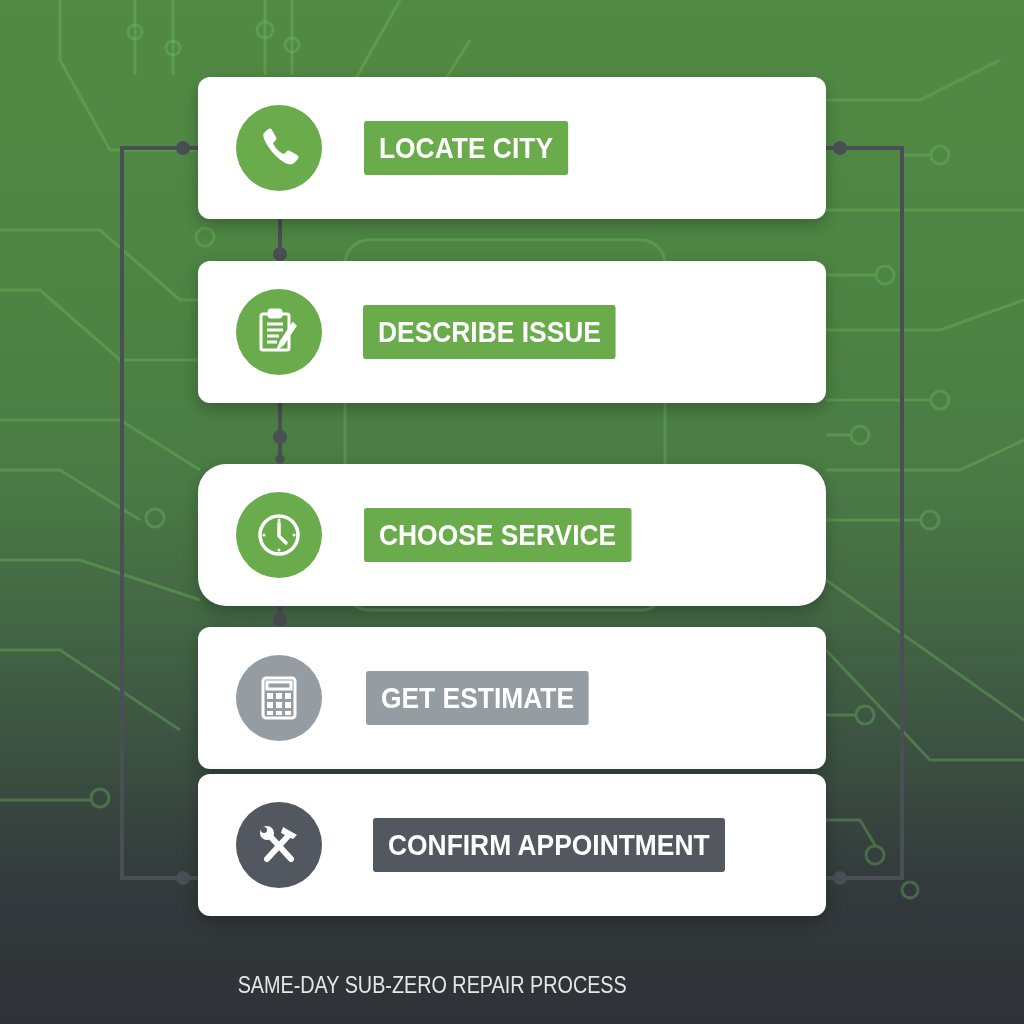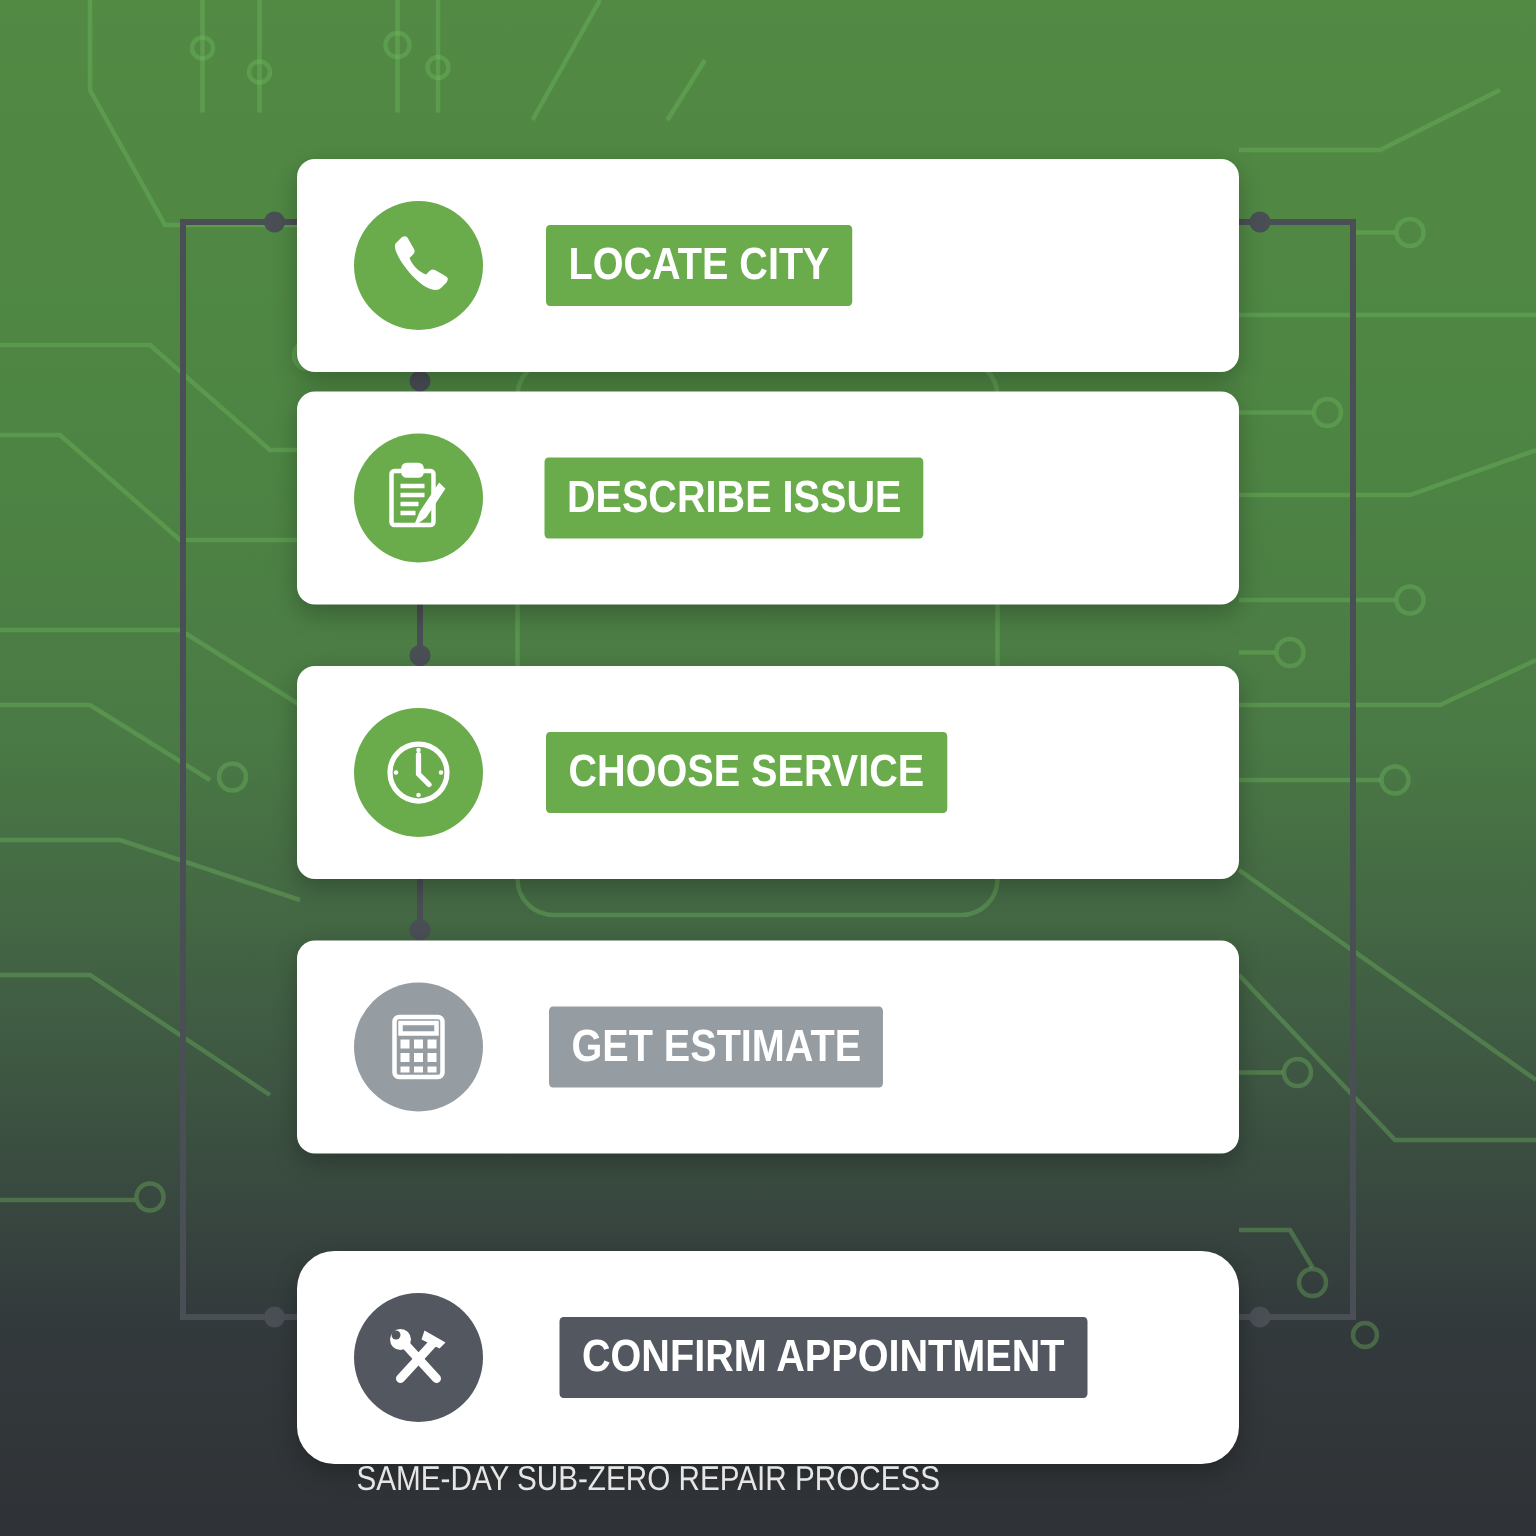--- a/index.html
+++ b/index.html
@@ -100,21 +100,21 @@
     <circle cx="840" cy="878" r="7"></circle>
     <circle cx="280" cy="254" r="7"></circle>
       <circle cx="280" cy="275" r="4.5"></circle>
     <circle cx="280" cy="437" r="7"></circle>
       <circle cx="280" cy="459" r="4.5"></circle>
     <circle cx="280" cy="620" r="7"></circle>
       <circle cx="280" cy="641" r="4.5"></circle>
   </g>
 </svg>
 
-<div class="card" style="top:77px;margin-top:29px;">
+<div class="card" style="top:77px;">
   <div class="icon-circle" style="background:#6aac4b;">
     <svg viewBox="0 0 56 56">
         <path fill="#fff" d="M16 10 c2-2 4-2 5 0 l4 7 c1 2 0 3-1 4 l-2 2 c2 5 6 9 11 11 l2-2 c1-1 2-2 4-1 l7 4 c2 1 2 3 0 5 l-3 3 c-3 3-10 1-18-7 S10 16 13 13 z"></path>
       </svg>
   </div>
   <div class="label" style="left:166px;background:#6aac4b;">LOCATE CITY</div>
 </div>
 
 <div class="card" style="top:261px;">
   <div class="icon-circle" style="background:#6aac4b;">
@@ -123,21 +123,21 @@
           <rect x="10" y="10" width="28" height="36" rx="2"></rect>
           <rect x="18" y="6" width="12" height="7" rx="2" fill="#fff"></rect>
           <path d="M16 20 H32 M16 26 H32 M16 32 H28 M16 38 H26"></path>
           <path d="M42 20 L30 38 L28 43 L32 40 L44 22 Z" fill="#fff"></path>
         </g>
       </svg>
   </div>
   <div class="label" style="left:165px;background:#6aac4b;">DESCRIBE ISSUE</div>
 </div>
 
-<div class="card" style="top:444px;">
+<div class="card" style="top:464px;border-radius:28px;">
   <div class="icon-circle" style="background:#6aac4b;">
     <svg viewBox="0 0 56 56">
         <g fill="none" stroke="#fff" stroke-width="3.5">
           <circle cx="28" cy="28" r="19"></circle>
           <path d="M28 16 V29 L35 36" stroke-linecap="round"></path>
         </g>
         <g fill="#fff">
           <circle cx="28" cy="13" r="1.5"></circle>
           <circle cx="43" cy="28" r="1.5"></circle>
           <circle cx="28" cy="43" r="1.5"></circle>
@@ -164,21 +164,21 @@
           <rect x="34" y="32" width="6" height="6"></rect>
           <rect x="16" y="41" width="6" height="4"></rect>
           <rect x="25" y="41" width="6" height="4"></rect>
           <rect x="34" y="41" width="6" height="4"></rect>
         </g>
       </svg>
   </div>
   <div class="label" style="left:168px;background:#959da3;">GET ESTIMATE</div>
 </div>
 
-<div class="card" style="top:834px;border-radius:25px;">
+<div class="card" style="top:774px;">
   <div class="icon-circle" style="background:#535860;">
     <svg viewBox="0 0 56 56">
         <g stroke="#fff" stroke-width="6" stroke-linecap="round" fill="none">
           <path d="M18 18 L40 42"></path>
           <path d="M38 18 L16 42"></path>
         </g>
         <g fill="#fff">
           <circle cx="16" cy="16" r="7"></circle>
           <path d="M32 10 L46 18 L42 22 L30 16 Z"></path>
         </g>

